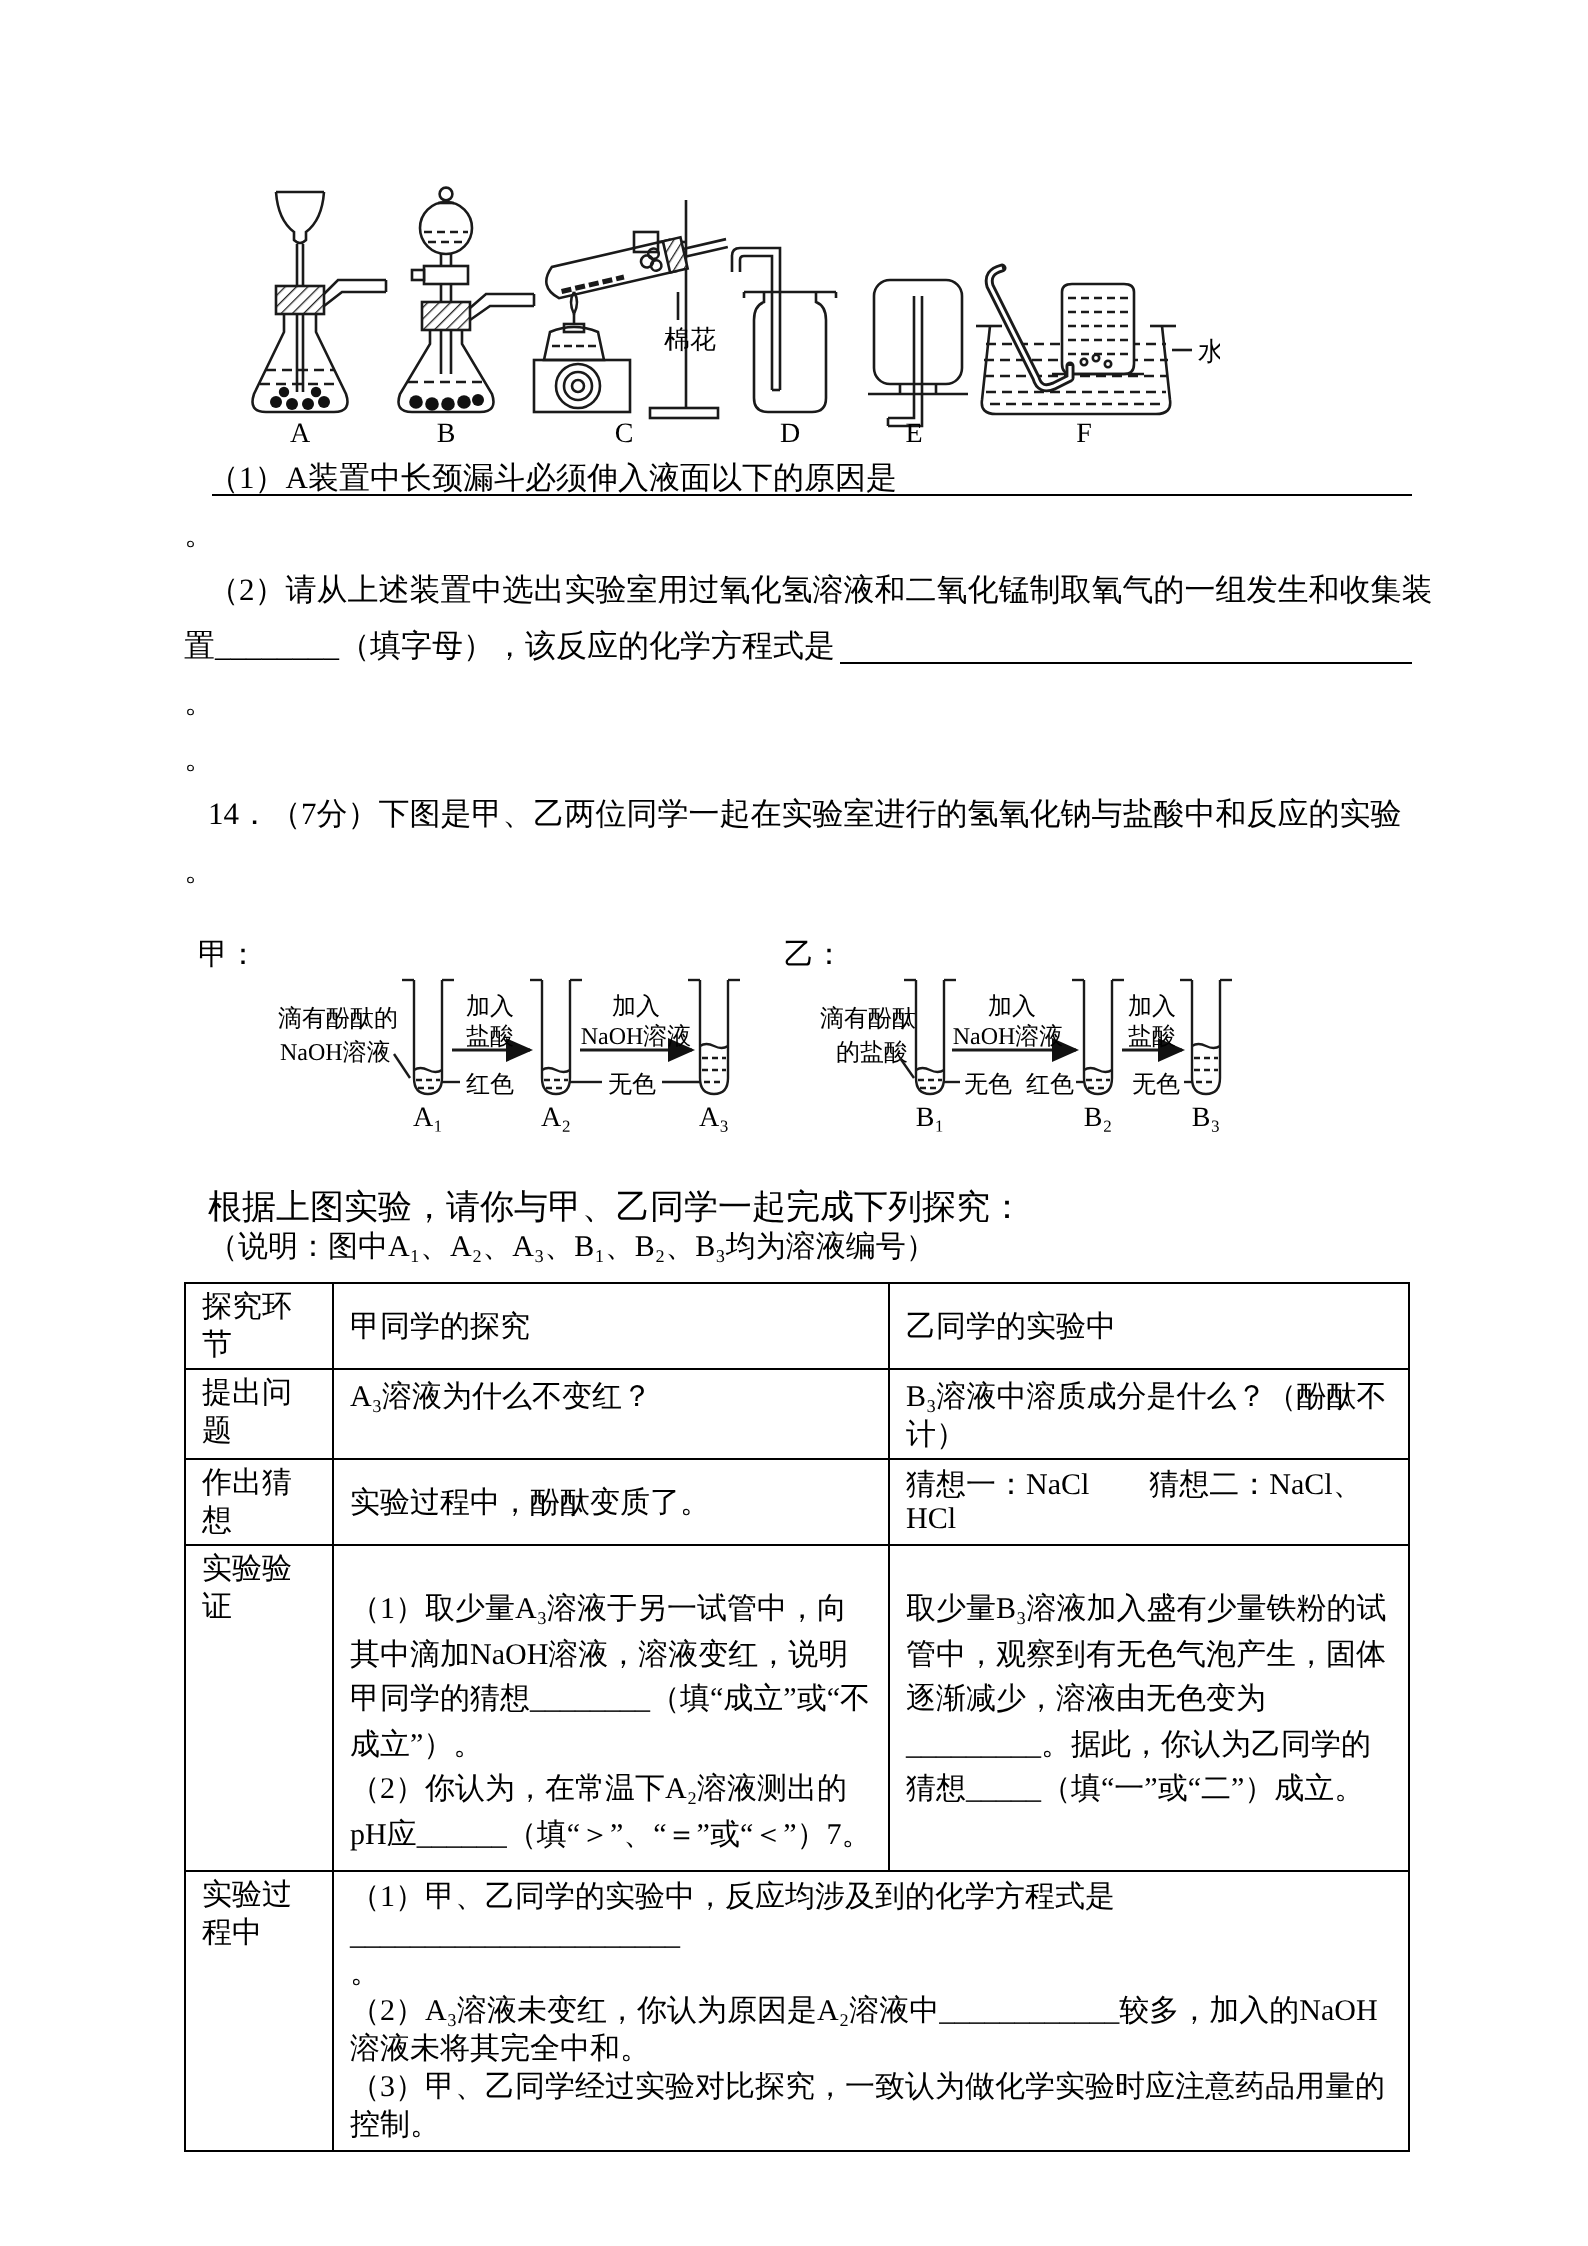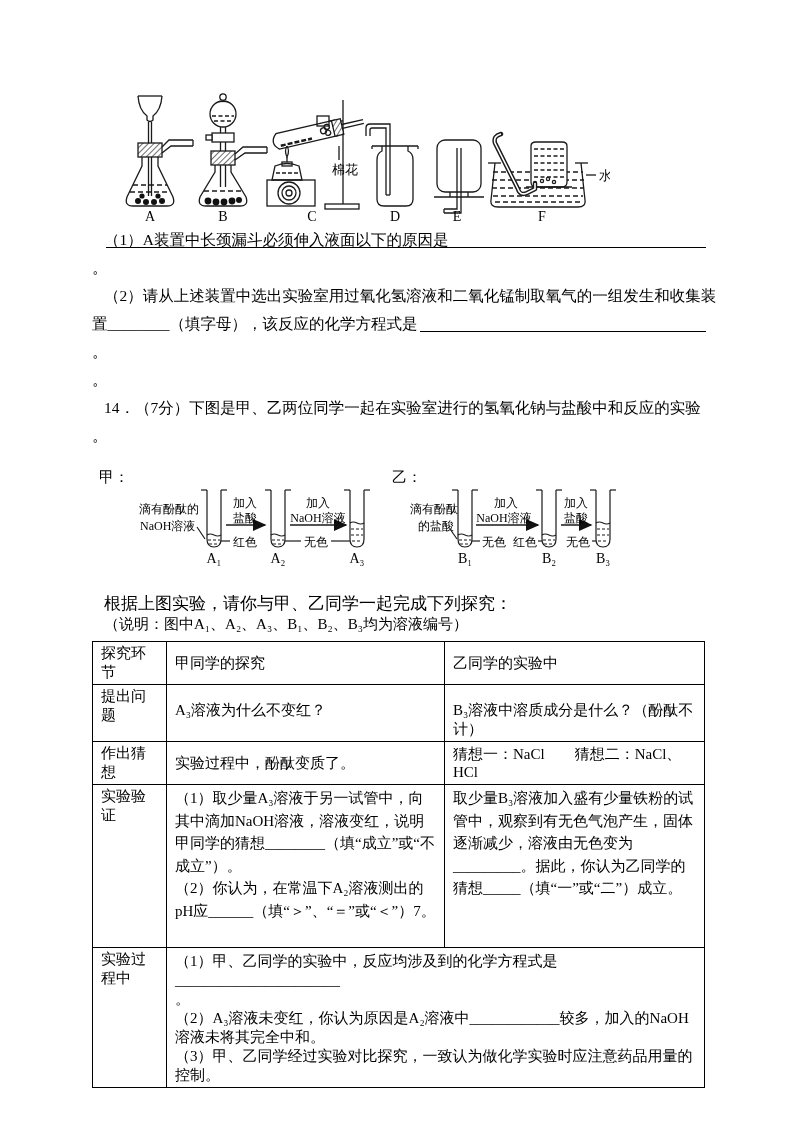--- a/index.html
+++ b/index.html
@@ -24,23 +24,23 @@
     position:absolute;left:92px;top:625px;width:612px;
     border-collapse:collapse;table-layout:fixed;margin-top:16px;
   }
   table.explore td{
     border:1.6px solid #000;font-size:15px;padding:2px 8px;
     vertical-align:top;overflow:hidden;
   }
   td.rowlabel{vertical-align:middle;padding-left:8px;}
   tr.hdr td{vertical-align:middle;}
   td.pre{white-space:pre-line;}
-  tr.r-yanzheng td.cell{line-height:22.5px;padding-top:2px;}
+  tr.r-yanzheng td.cell{line-height:22.5px;padding-top:21px;}
   tr.r-fansi td.cell{line-height:19px;padding-top:4px;}
-  tr.r-tichu td.cell{padding-top:16px;}
+  tr.r-tichu td.cell{padding-top:4px;}
 </style>
 </head>
 <body>
 
 <div class="page">
 
   <div class="apparatus-wrap">
     <svg viewBox="0 0 505 134" width="505" height="134">
       <defs>
         <pattern id="hp" width="4" height="4" patternUnits="userSpaceOnUse" patternTransform="rotate(45)">

